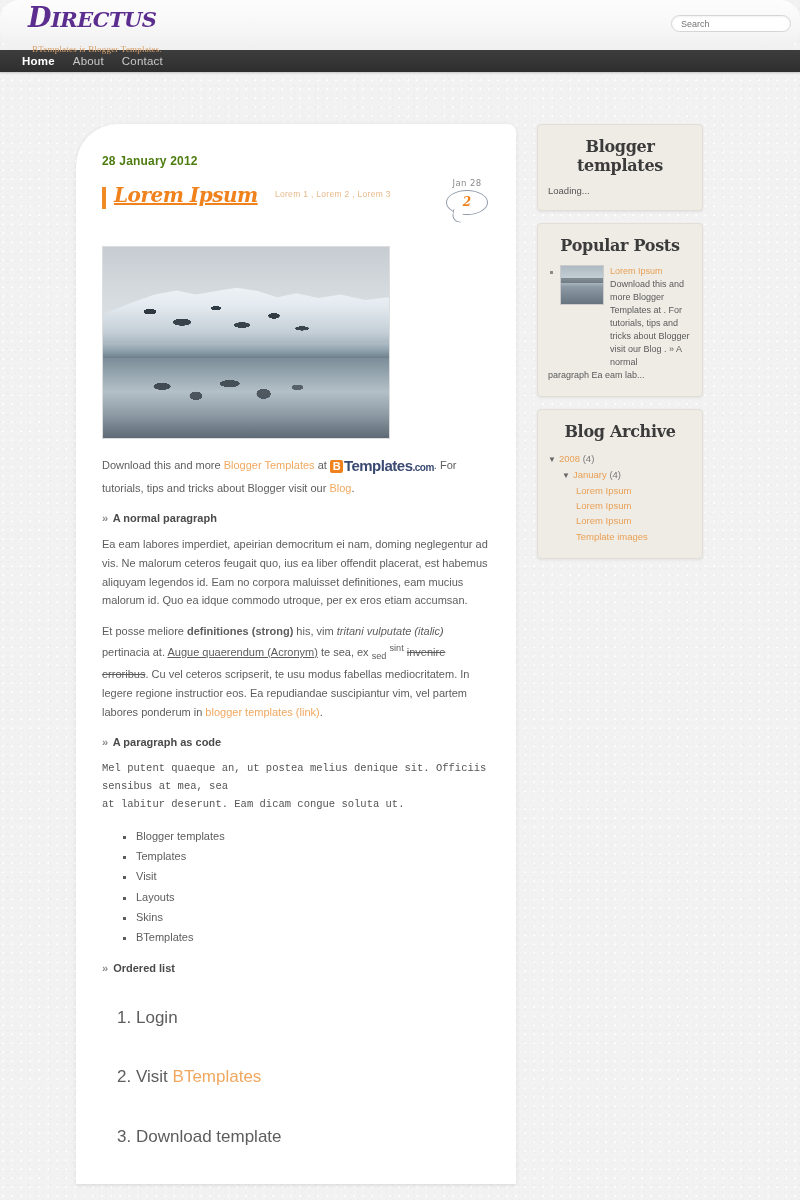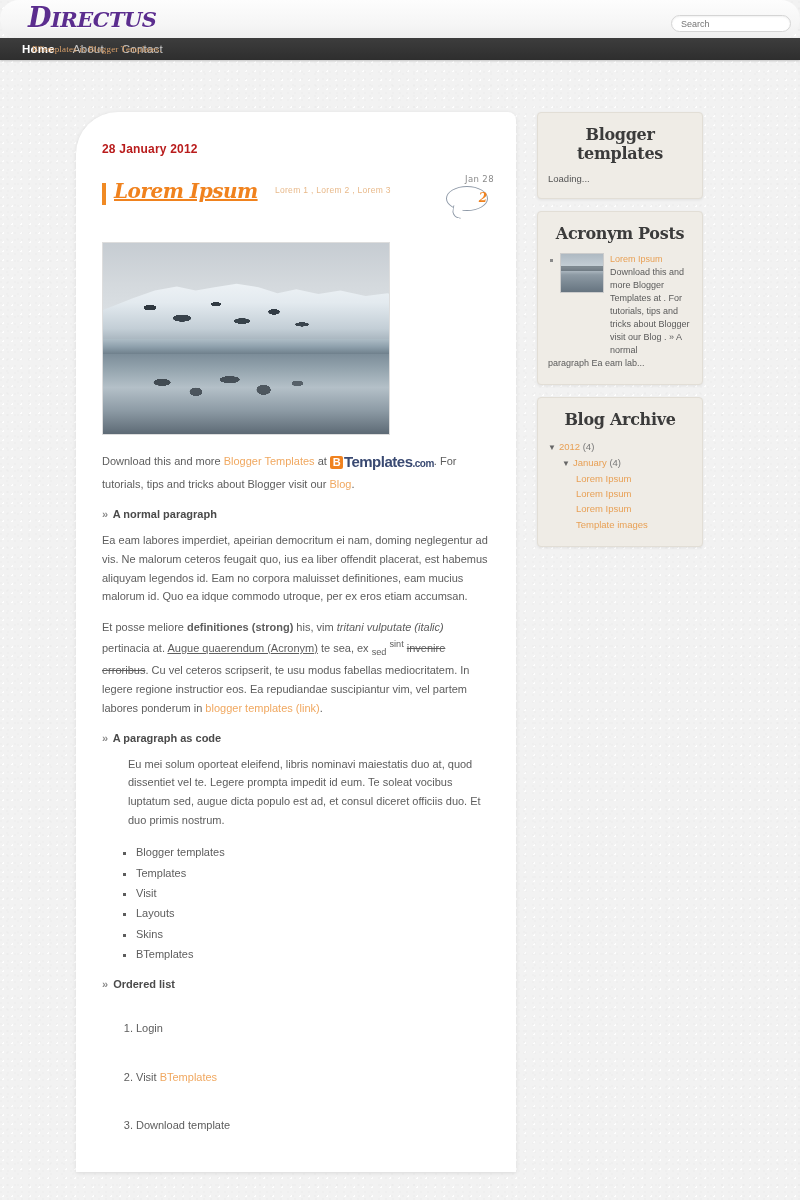--- a/index.html
+++ b/index.html
@@ -15,21 +15,21 @@
       radial-gradient(circle at 37% 91%, rgba(255,255,255,0.9) 0 1px, transparent 1px);
     background-size: 7px 7px, 11px 11px, 9px 9px;
     font-family: "Liberation Sans", sans-serif;
     font-size: 12px;
     color: #555;
     position: relative;
   }
 
   
   .header {
-    height: 38px;
+    height: 50px;
     background: linear-gradient(180deg, #fdfdfd 0%, #f6f6f6 60%, #efefef 100%);
     position: relative;
     border-radius: 20px;
   }
   .logo-wrap { position: absolute; left: 28px; top: 4px; }
   .logo {
     font-family: "DejaVu Serif", serif;
     font-weight: bold;
     font-style: italic;
     font-size: 27px;
@@ -104,22 +104,22 @@
     background: #fff;
     border-top-left-radius: 42px;
     border-top-right-radius: 8px;
     box-shadow: 0 1px 4px rgba(0,0,0,0.10);
     padding: 30px 26px 0 26px;
     min-height: 1060px;
   }
   .date-head {
     font-size: 12px;
     font-weight: bold;
-    color: #b91c1c;
-    margin-bottom: 24px;
+    color: #4d7c0f;
+    margin-bottom: 16px;
     letter-spacing: 0.2px;
   }
 
   
   .post { position: relative; padding-bottom: 8px; }
   .post-head { position: relative; min-height: 46px; }
   .title-bar {
     position: absolute;
     left: 0; top: 3px;
     width: 4px; height: 22px;
@@ -142,21 +142,21 @@
     font-size: 8.5px;
     color: #e8b98a;
     vertical-align: 5px;
     letter-spacing: 0.3px;
   }
 
   .comment-widget {
     position: absolute;
     right: -4px; top: -6px;
     width: 54px;
-    text-align: right;
+    text-align: center;
   }
   .comment-date {
     font-family: "DejaVu Sans", sans-serif;
     font-size: 8.5px;
     color: #8a8a8a;
     letter-spacing: 0.4px;
     margin-bottom: 2px;
   }
   .bubble {
     position: relative;
@@ -277,21 +277,21 @@
     white-space: pre-wrap;
   }
   blockquote.bq {
     margin: 0 0 12px 26px;
     font-size: 11px;
     line-height: 1.72;
     color: #5d5d5d;
   }
   ul.ul-list, ol.ol-list { margin: 0 0 12px 34px; }
   ul.ul-list li { font-size: 11px; line-height: 1.85; color: #5d5d5d; list-style: square; }
-  ol.ol-list li { font-size: 11px; line-height: 1.85; color: #5d5d5d; margin-top: 28px; }
+  ol.ol-list li { font-size: 17px; line-height: 1.85; color: #5d5d5d; margin-top: 28px; }
 
   
   .widget {
     background: #efece6;
     border: 1px solid #e2ded6;
     border-radius: 4px;
     padding: 12px 10px 14px 10px;
     margin-bottom: 12px;
     box-shadow: 0 1px 3px rgba(0,0,0,0.07);
   }
@@ -383,22 +383,23 @@
         </p>
 
         <h3 class="sub"><span class="chev">»</span> <span>A normal paragraph</span></h3>
         <p class="body-text">Ea eam labores imperdiet, apeirian democritum ei nam, doming neglegentur ad vis. Ne malorum ceteros feugait quo, ius ea liber offendit placerat, est habemus aliquyam legendos id. Eam no corpora maluisset definitiones, eam mucius malorum id. Quo ea idque commodo utroque, per ex eros etiam accumsan.</p>
 
         <p class="body-text">
           <span>Et posse meliore </span><strong>definitiones (strong)</strong><span> his, vim </span><em>tritani vulputate (italic)</em><span> pertinacia at. </span><u>Augue quaerendum (Acronym)</u><span> te sea, ex </span><sub>sed</sub> <sup>sint</sup> <s>invenire erroribus</s><span>. Cu vel ceteros scripserit, te usu modus fabellas mediocritatem. In legere regione instructior eos. Ea repudiandae suscipiantur vim, vel partem labores ponderum in </span><a href="#" class="lnk">blogger templates (link)</a><span>.</span>
         </p>
 
         <h3 class="sub"><span class="chev">»</span> <span>A paragraph as code</span></h3>
-
-        <blockquote class="bq">Eu mei solum oporteat eleifend, libris nominavi maiestatis duo at, quod dissentiet vel te. Legere prompta impedit id eum. Te soleat vocibus luptatum sed, augue dicta populo est ad, et consul diceret officiis duo. Et duo primis nostrum.</blockquote>
+        <pre class="code">Mel putent quaeque an, ut postea melius denique sit. Officiis sensibus at mea, sea
+at labitur deserunt. Eam dicam congue soluta ut.</pre>
+
 
         <ul class="ul-list">
           <li>Blogger templates</li>
           <li>Templates</li>
           <li>Visit</li>
           <li>Layouts</li>
           <li>Skins</li>
           <li>BTemplates</li>
         </ul>
 
@@ -416,36 +417,36 @@
   </div>
 
   <div class="side-col">
 
     <div class="widget">
       <div class="widget-title">Blogger templates</div>
       <div class="widget-loading">Loading...</div>
     </div>
 
     <div class="widget">
-      <div class="widget-title">Acronym Posts</div>
+      <div class="widget-title">Popular Posts</div>
       <div class="pp-item">
         <div class="pp-bullet"></div>
         <div class="pp-thumb"></div>
         <div class="pp-body">
           <a href="#" class="pp-title">Lorem Ipsum</a>
           <span>Download this and more Blogger Templates at . For tutorials, tips and tricks about Blogger visit our Blog . » A normal</span>
         </div>
       </div>
       <div class="pp-overflow">paragraph Ea eam lab...</div>
     </div>
 
     <div class="widget">
       <div class="widget-title">Blog Archive</div>
       <div class="arch-list">
-        <div class="arch-y"><span class="arch-tri">▼</span><span>2012</span> <span class="cnt">(4)</span></div>
+        <div class="arch-y"><span class="arch-tri">▼</span><span>2008</span> <span class="cnt">(4)</span></div>
         <div class="arch-m"><span class="arch-tri">▼</span><span>January</span> <span class="cnt">(4)</span></div>
         <a href="#" class="arch-post">Lorem Ipsum</a>
         <a href="#" class="arch-post">Lorem Ipsum</a>
         <a href="#" class="arch-post">Lorem Ipsum</a>
         <a href="#" class="arch-post">Template images</a>
       </div>
     </div>
 
   </div>
 </div>

